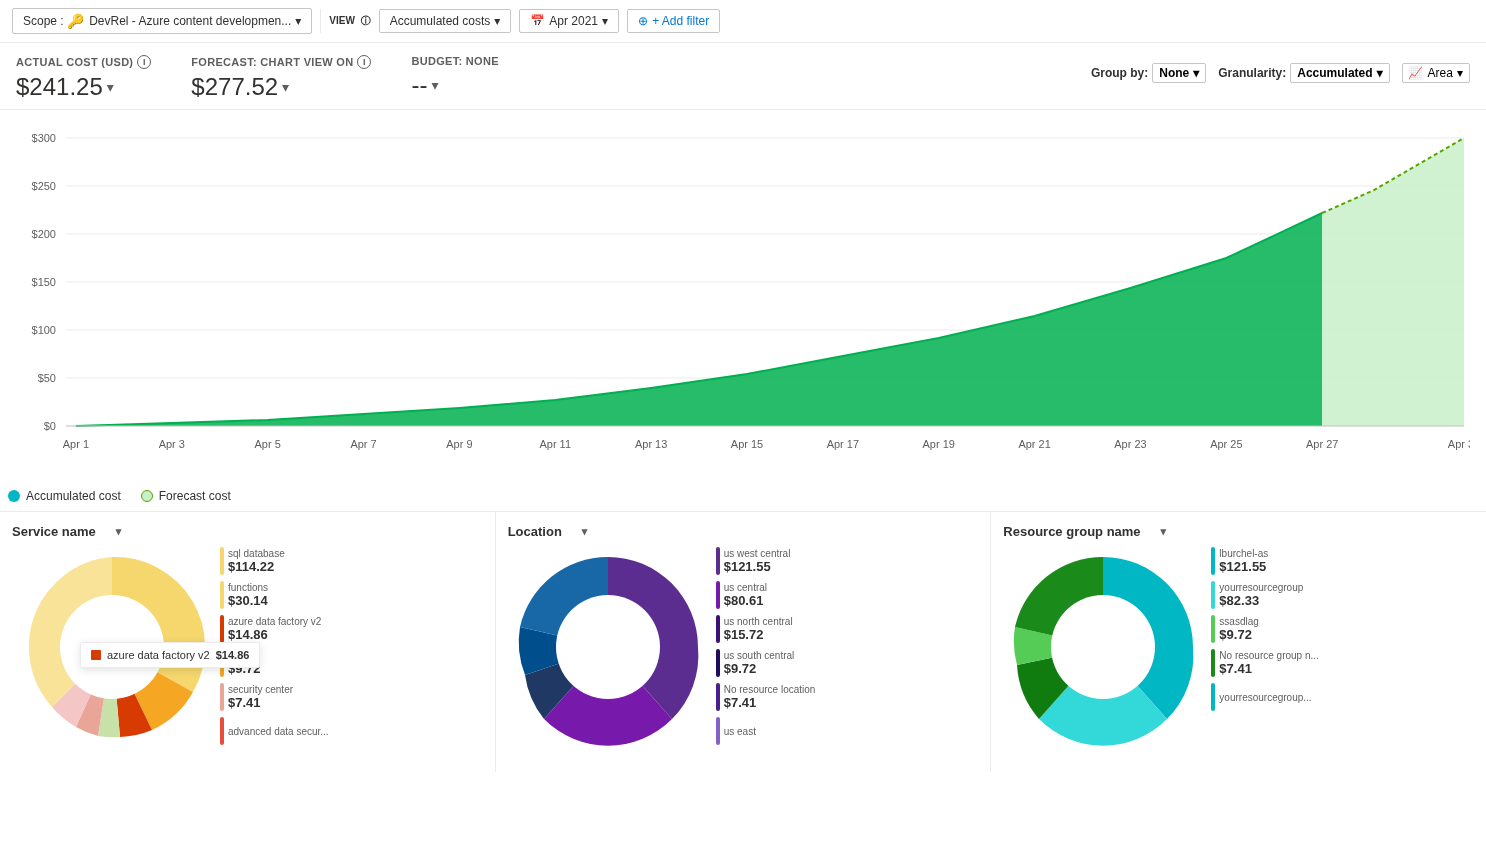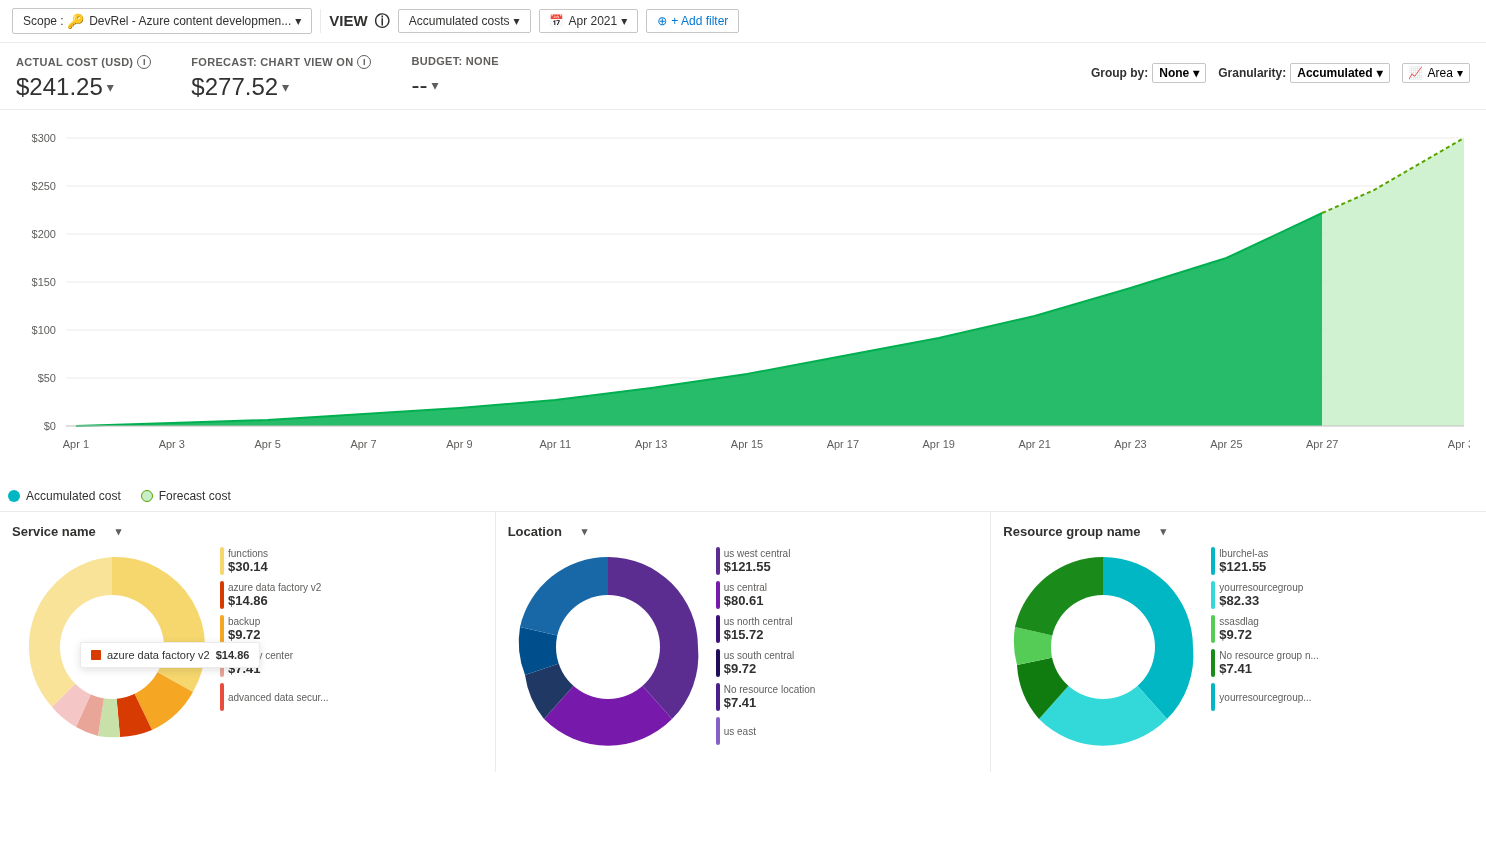--- a/index.html
+++ b/index.html
@@ -21,21 +21,21 @@
       padding: 4px 10px;
       border: 1px solid #c8c6c4;
       border-radius: 2px;
       background: #fff;
       cursor: pointer;
       font-size: 12px;
       color: #323130;
     }
     .scope-icon { color: #ffb900; font-size: 14px; }
     .toolbar-divider { width: 1px; height: 24px; background: #edebe9; }
-    .view-label { font-size: 15px; color: #605e5c; }
+    .view-label { font-size: 10px; color: #605e5c; }
     .view-label span { font-weight: 600; color: #323130; }
     .add-filter-btn {
       display: flex;
       align-items: center;
       gap: 4px;
       padding: 4px 10px;
       border: 1px solid #c8c6c4;
       border-radius: 2px;
       background: #fff;
       cursor: pointer;
@@ -324,20 +324,29 @@
           <div class="tooltip-color" style="background:#d83b01;"></div>
           <span>azure data factory v2</span>
           <strong>$14.86</strong>
         </div>
       </div>
       <div class="legend-list">
         <div class="legend-list-item">
           <div class="legend-bar">
             <div class="legend-bar-line" style="background:#f5d76e;"></div>
             <div>
+              <div class="item-label">sql database</div>
+              <div class="item-value">$114.22</div>
+            </div>
+          </div>
+        </div>
+        <div class="legend-list-item">
+          <div class="legend-bar">
+            <div class="legend-bar-line" style="background:#f5d76e;"></div>
+            <div>
               <div class="item-label">functions</div>
               <div class="item-value">$30.14</div>
             </div>
           </div>
         </div>
         <div class="legend-list-item">
           <div class="legend-bar">
             <div class="legend-bar-line" style="background:#d83b01;"></div>
             <div>
               <div class="item-label">azure data factory v2</div>

